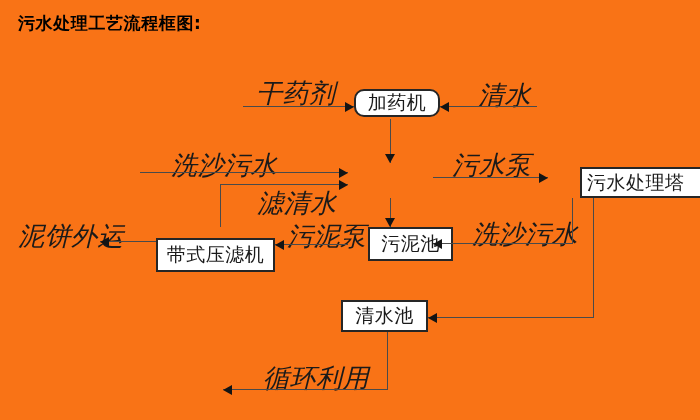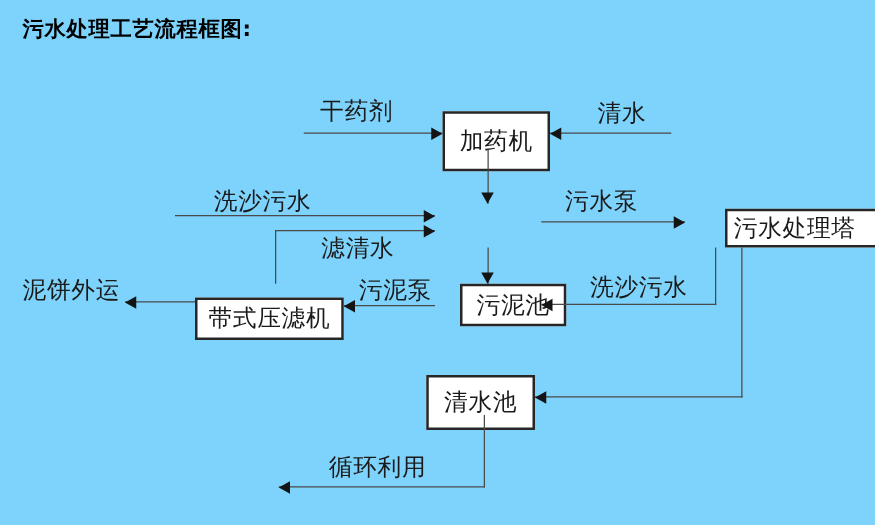--- a/index.html
+++ b/index.html
@@ -1,51 +1,51 @@
 <!DOCTYPE html>
 <html><head>
 <meta charset="utf-8">
 <style>
   html,body { margin:0; padding:0; background:#ffffff; }
   .canvas {
-    position:relative; width:700px; height:420px; background:#7dd3fc;
+    position:relative; width:700px; height:420px; background:#f97316;
     font-family:"DejaVu Sans","Liberation Sans",sans-serif; overflow:hidden;
   }
   .title {
     position:absolute; left:18px; top:12px; font-size:17px; font-weight:bold;
     color:#000000; letter-spacing:0.6px; white-space:nowrap;
   }
   .node {
     position:absolute; box-sizing:border-box; border:2px solid #262626; background:#ffffff;
     display:flex; align-items:center; justify-content:center;
     font-size:19px; color:#1a1a1a; white-space:nowrap; letter-spacing:0.5px;
   }
   .node.left { justify-content:flex-start; padding-left:5px;margin-left:32px; }
   .flabel {
-    position:absolute; font-size:19px; color:#1a1a1a; line-height:1;
-    white-space:nowrap; letter-spacing:0.5px;
+    position:absolute; font-size:26px; color:#1a1a1a; line-height:1;
+    white-space:nowrap; letter-spacing:0.5px;font-style:italic;
   }
   .line { position:absolute; background:#4a4a4a; }
   .line.h { height:1px; }
   .line.v { width:1px; }
   .arrow { position:absolute; width:0; height:0; }
   .arrow.right { border-top:5px solid transparent; border-bottom:5px solid transparent; border-left:9px solid #141414; }
   .arrow.left  { border-top:5px solid transparent; border-bottom:5px solid transparent; border-right:9px solid #141414; }
   .arrow.down  { border-left:5px solid transparent; border-right:5px solid transparent; border-top:9px solid #141414; }
 </style>
 </head>
 <body>
 
 <div class="canvas">
   <div class="title">污水处理工艺流程框图:</div>
-<div class="node" style="left: 354px; top: 89px; width: 86px; height: 48px;">加药机</div>
+<div class="node" style="left: 354px; top: 89px; width: 86px; height: 28px; border-radius: 10px;">加药机</div>
     <div class="node left" style="left: 548px; top: 167px; width: 134px; height: 31px;">污水处理塔</div>
     <div class="node" style="left: 368px; top: 227px; width: 85px; height: 34px; text-align: right;">污泥池</div>
     <div class="node" style="left: 156px; top: 238px; width: 119px; height: 34px;">带式压滤机</div>
-    <div class="node" style="left: 341px; top: 300px; width: 87px; height: 44px;">清水池</div>
+    <div class="node" style="left: 341px; top: 300px; width: 87px; height: 32px;">清水池</div>
     <div class="flabel" style="left: 256px; top: 80px;">干药剂</div>
     <div class="flabel" style="left: 478px; top: 82px;">清水</div>
     <div class="flabel" style="left: 171px; top: 152px;">洗沙污水</div>
     <div class="flabel" style="left: 257px; top: 190px;">滤清水</div>
     <div class="flabel" style="left: 452px; top: 152px;">污水泵</div>
     <div class="flabel" style="left: 472px; top: 221px;">洗沙污水</div>
     <div class="flabel" style="left: 287px; top: 223px;">污泥泵</div>
     <div class="flabel" style="left: 18px; top: 223px;">泥饼外运</div>
     <div class="flabel" style="left: 263px; top: 365px;">循环利用</div>
     <div class="line h" style="left: 243px; top: 106px; width: 111px;"></div>

